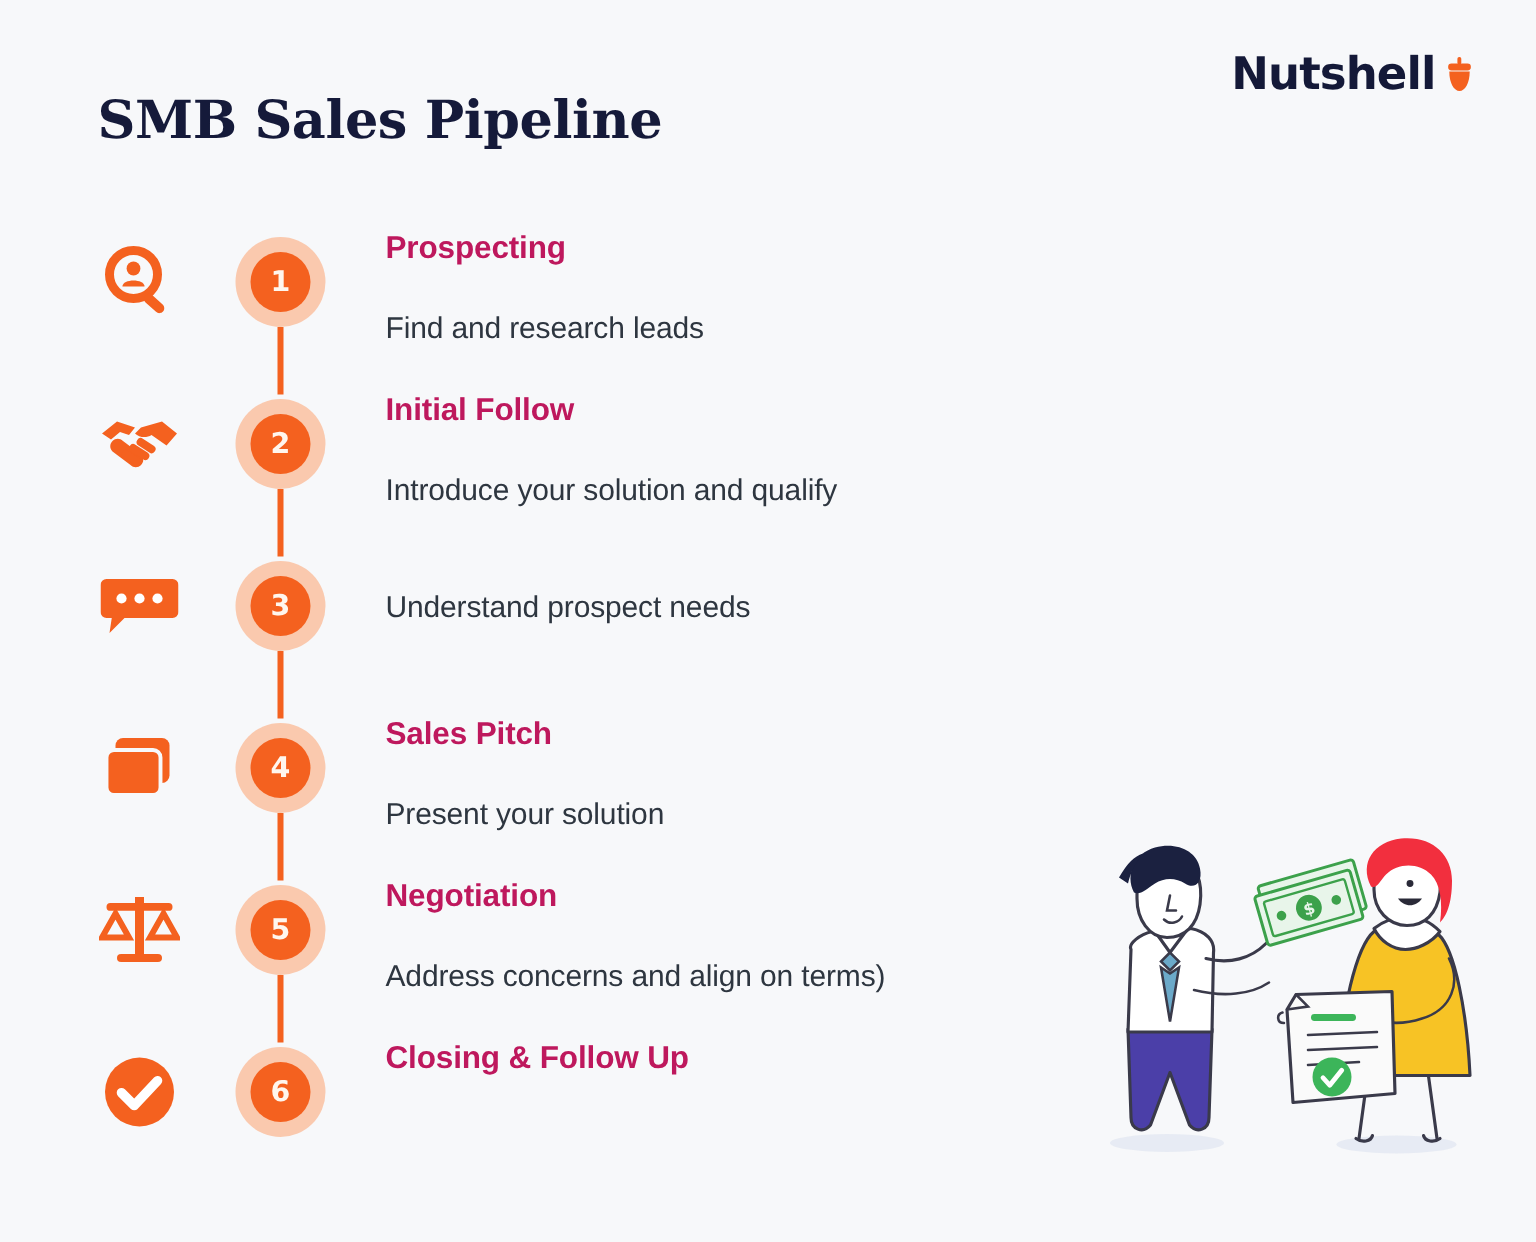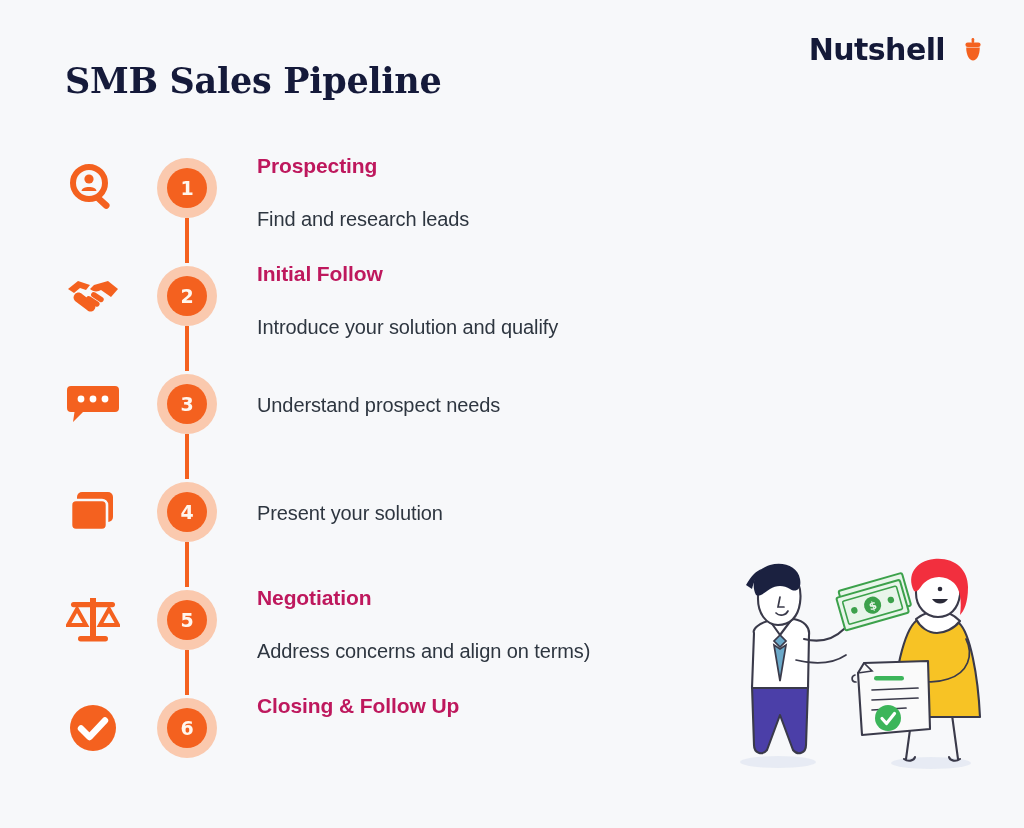--- a/index.html
+++ b/index.html
@@ -15,21 +15,21 @@
     position: relative;
   }
 
   
   .logo {
     position: absolute;
     top: 32px;
     right: 42px;
     display: flex;
     align-items: center;
-    gap: 19px;
+    gap: 7px;
   }
   .logo-word {
     font-family: "DejaVu Sans", sans-serif;
     font-weight: bold;
     font-size: 30px;
     letter-spacing: -0.6px;
     color: #141938;
   }
   .logo-acorn { display: block; }
 
@@ -218,20 +218,21 @@
         <rect x="10" y="4" width="36" height="30" rx="5" fill="#F4611F"></rect>
         <rect x="4" y="12" width="36" height="30" rx="5" fill="#F4611F" stroke="#F7F8FA" stroke-width="2.6"></rect>
       </svg>
     </div>
     <div class="badge-wrap">
       <div class="badge-halo"></div>
       <div class="badge-core">4</div>
     </div>
     <div class="connector"></div>
     <div class="step-text">
+      <div class="step-title">Sales Pitch</div>
       <div class="step-desc">Present your solution</div>
     </div>
   </div>
 
   <div class="timeline-row">
     <div class="step-icon">
       <svg width="54" height="50" viewBox="0 0 54 50">
         <rect x="24" y="3" width="6" height="40" fill="#F4611F"></rect>
         <rect x="5" y="7" width="44" height="5.2" rx="2.6" fill="#F4611F"></rect>
         <rect x="12" y="41" width="30" height="5.4" rx="2.7" fill="#F4611F"></rect>

